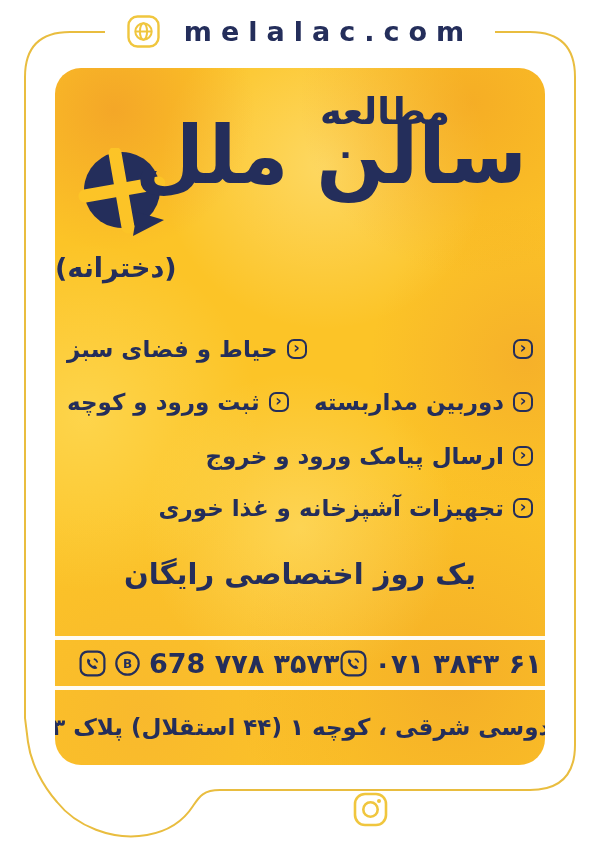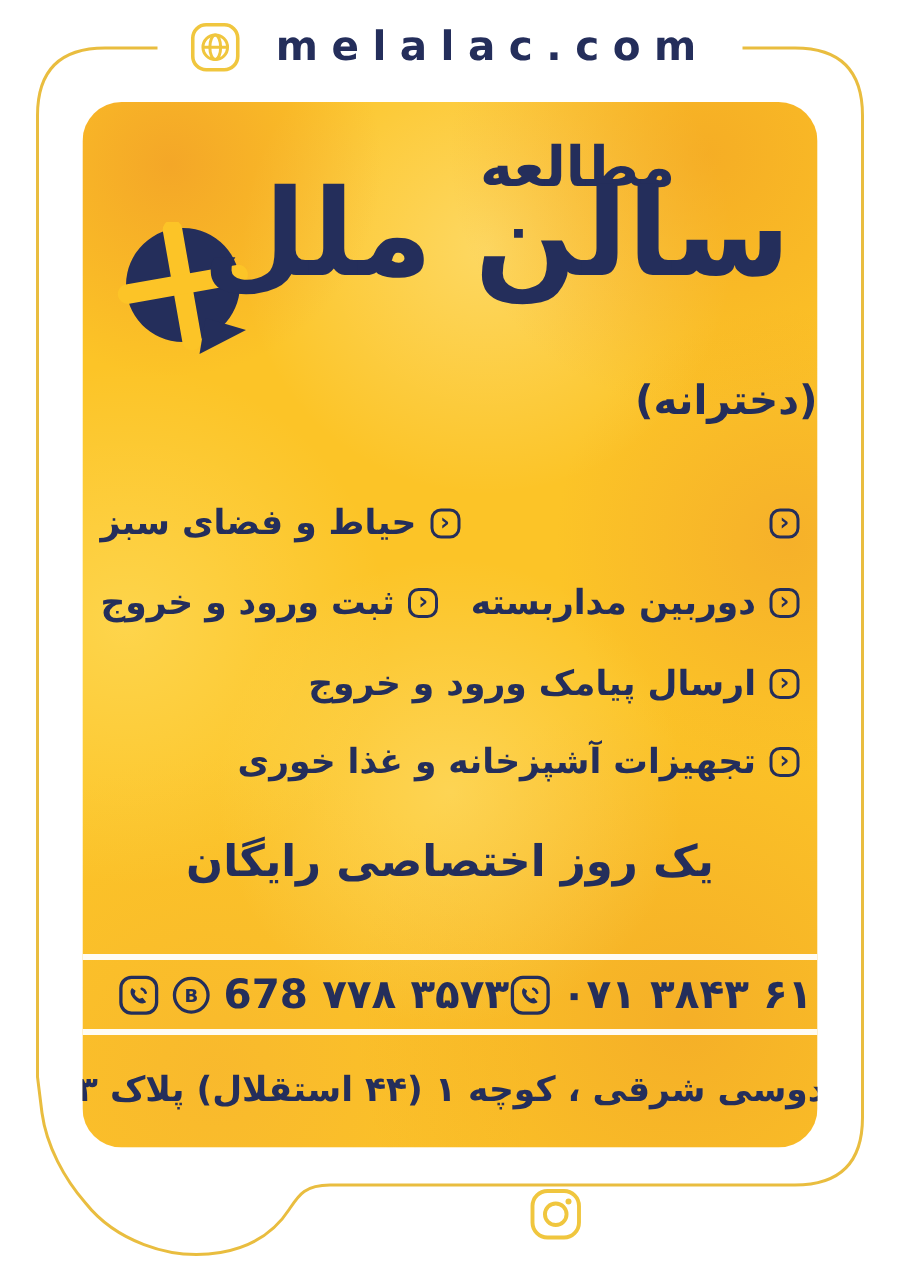--- a/index.html
+++ b/index.html
@@ -29,21 +29,21 @@
       radial-gradient(circle at 82% 88%, rgba(236,150,40,.45) 0%, rgba(236,150,40,0) 30%),
       radial-gradient(circle at 18% 93%, rgba(244,172,52,.45) 0%, rgba(244,172,52,0) 28%),
       #fcc427;
   }
   
   .brand{position:absolute;top:0;left:0;right:0;height:250px;}
   .logo-mark{position:absolute;left:22px;top:80px;}
   .brand-small{position:absolute;top:22px;right:95px;font-size:37px;font-weight:800;direction:rtl;}
   .brand-big{position:absolute;top:36px;left:105px;right:18px;text-align:center;
              font-size:80px;font-weight:800;direction:rtl;line-height:1.3;white-space:nowrap;}
-  .brand-sub{position:absolute;top:184px;left:0;right:0;text-align:right;
+  .brand-sub{position:absolute;top:184px;left:0;right:0;text-align:left;
              font-size:27px;font-weight:800;direction:rtl;}
   
   .features{position:absolute;top:268px;left:12px;right:12px;height:205px;direction:rtl;}
   .feat-row{position:absolute;left:0;right:0;display:flex;direction:rtl;align-items:center;}
   .feat-row.two{justify-content:space-between;}
   .row-a{top:0;} .row-b{top:53px;} .row-c{top:107px;} .row-d{top:159px;}
   .feat-item{display:flex;direction:rtl;align-items:center;gap:9px;}
   .feat-label{font-size:23px;font-weight:800;white-space:nowrap;}
   .bullet{
     width:20px;height:20px;border:2.5px solid #242e5b;border-radius:7px;
@@ -120,21 +120,21 @@
           <span class="feat-label navy">حیاط و فضای سبز</span>
         </div>
       </div>
       <div class="feat-row two row-b">
         <div class="feat-item">
           <span class="bullet">‹</span>
           <span class="feat-label navy">دوربین مداربسته</span>
         </div>
         <div class="feat-item">
           <span class="bullet">‹</span>
-          <span class="feat-label navy">ثبت ورود و خروج</span>
+          <span class="feat-label navy">ثبت ورود و کوچه</span>
         </div>
       </div>
       <div class="feat-row row-c">
         <div class="feat-item">
           <span class="bullet">‹</span>
           <span class="feat-label navy">ارسال پیامک ورود و خروج</span>
         </div>
       </div>
       <div class="feat-row row-d">
         <div class="feat-item">

